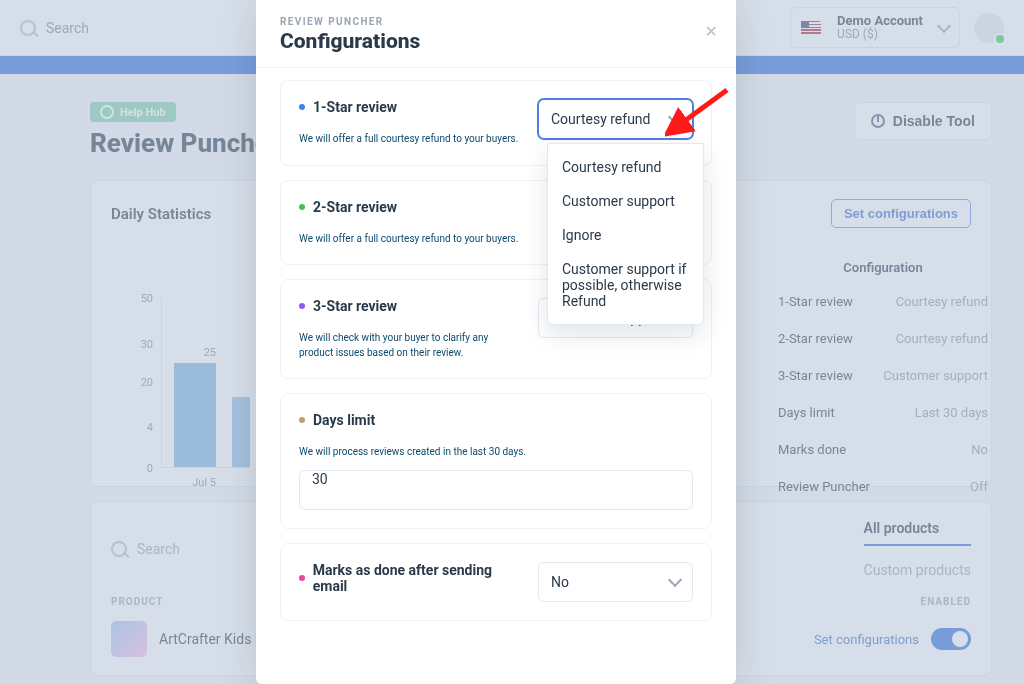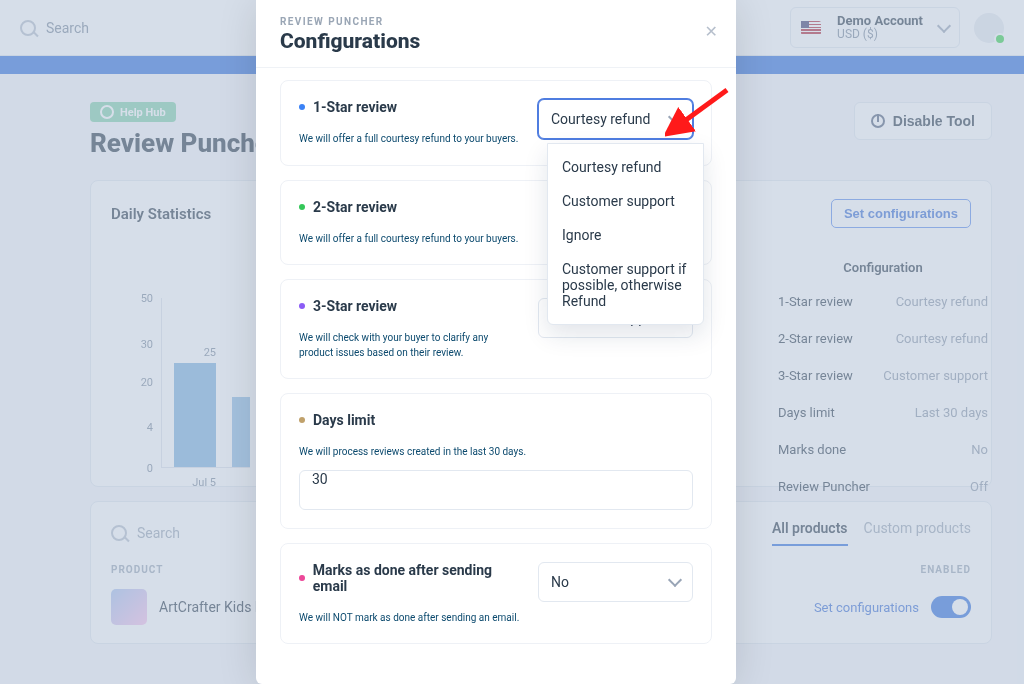--- a/index.html
+++ b/index.html
@@ -55,21 +55,21 @@
   .bar-wrap{position:relative;display:flex;flex-direction:column;align-items:flex-end;}
 
   .config-summary{position:absolute;right:36px;top:260px;font-size:13px;}
   .config-summary .row{display:flex;justify-content:space-between;width:210px;padding:11px 0;color:var(--text-muted);}
   .config-summary .row .k{color:var(--text);}
   .config-summary .title{font-weight:600;color:var(--text);margin-bottom:8px;text-align:center;}
 
   .lowcard{background:var(--white);margin:14px 32px 0 90px;border:1px solid var(--border);border-radius:8px;padding:18px 20px;}
   .low-head{display:flex;justify-content:space-between;align-items:center;}
   .lsearch{display:flex;align-items:center;gap:10px;color:#9aa6b5;font-size:14px;}
-  .tabs{display:flex;gap:16px;font-size:14px;color:#9aa6b5;}
+  .tabs{display:flex;gap:16px;font-size:14px;color:#9aa6b5;flex-direction:column;}
   .tab-active{color:var(--text);font-weight:600;border-bottom:2px solid #2f6fde;padding-bottom:8px;}
   .tbl-head{display:flex;justify-content:space-between;margin-top:18px;font-size:10px;letter-spacing:1px;color:#9aa6b5;font-weight:700;text-transform:uppercase;}
   .prod-row{display:flex;align-items:center;margin-top:14px;gap:12px;font-size:14px;color:var(--text);}
   .thumb{width:36px;height:36px;border-radius:5px;background:linear-gradient(135deg,#a6c1ee,#fbc2eb);}
   .toggle-on{width:40px;height:22px;border-radius:11px;background:#2f6fde;position:relative;}
   .toggle-on:after{content:"";position:absolute;width:16px;height:16px;border-radius:50%;background:#fff;right:3px;top:3px;}
   .set-cfg-linkish{color:#3b6fd6;font-size:13px;}
 
   
   .overlay{position:absolute;inset:0;background:var(--overlay);}
@@ -285,21 +285,20 @@
         </div>
         <div class="input">30</div>
       </div>
       <div class="card">
         <div class="crow">
           <div>
             <div class="ctitle">
               <span class="dot" style="background: rgb(236, 72, 153);"></span>
               <span>Marks as done after sending email</span>
             </div>
-            <div class="cdesc">We will NOT mark as done after sending an email.</div>
           </div>
           <div class="select">
             <span>No</span>
             <span class="chev"></span>
           </div>
         </div>
       </div>
     </div>
 </div>
 

